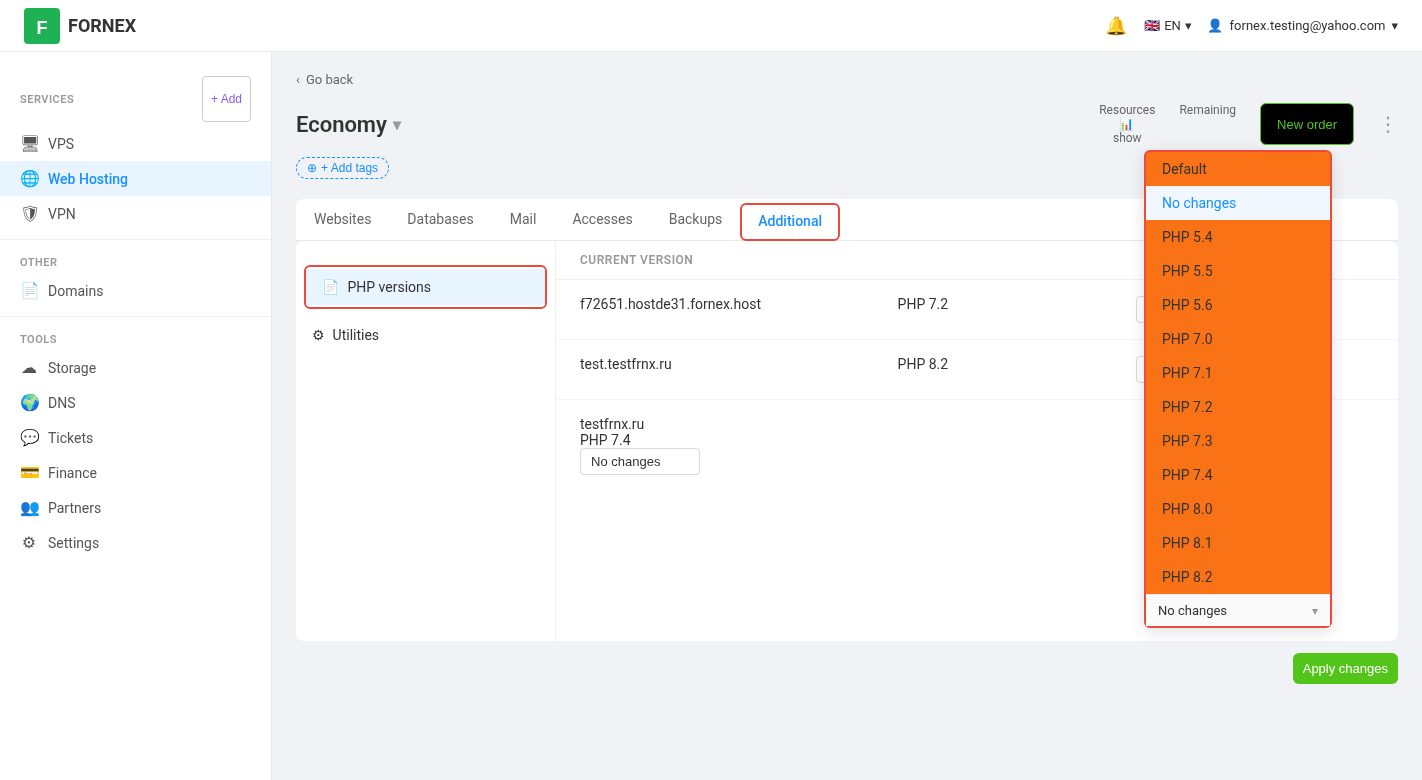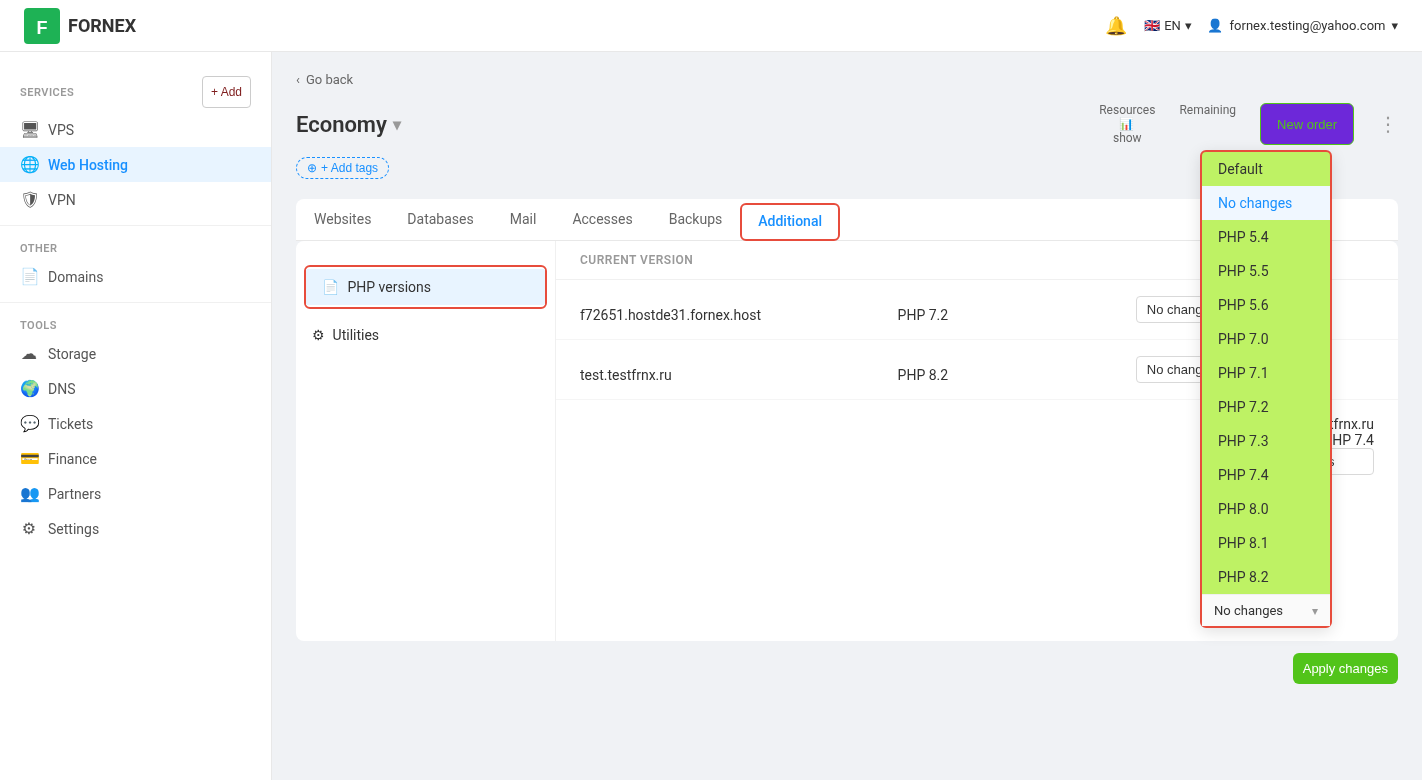--- a/index.html
+++ b/index.html
@@ -18,61 +18,61 @@
     .topbar-right { display: flex; align-items: center; gap: 16px; }
     .topbar-bell { font-size: 18px; color: #666; cursor: pointer; }
     .topbar-lang { display: flex; align-items: center; gap: 4px; cursor: pointer; font-size: 13px; color: #333; }
     .topbar-user { display: flex; align-items: center; gap: 6px; cursor: pointer; font-size: 13px; color: #333; }
 
     
     .sidebar-section-label { font-size: 11px; font-weight: 600; color: #999; text-transform: uppercase; padding: 8px 20px 4px; letter-spacing: 0.5px; }
     .sidebar-item { display: flex; align-items: center; gap: 10px; padding: 8px 20px; cursor: pointer; color: #555; font-size: 14px; border-radius: 0; }
     .sidebar-item.active { background: #e8f4ff; color: #1890ff; font-weight: 500; }
     .sidebar-item .icon { font-size: 16px; width: 18px; text-align: center; }
-    .sidebar-add-btn { margin-left: auto; background: none; border: 1px solid #ccc; border-radius: 4px; padding: 8px 8px; font-size: 12px; cursor: pointer; color: #7f1d1d; }
+    .sidebar-add-btn { margin-left: auto; background: none; border: 1px solid #ccc; border-radius: 4px; padding: 15px 8px; font-size: 12px; cursor: pointer; color: #8b5cf6; }
     .sidebar-services-header { display: flex; align-items: center; justify-content: flex-end; padding: 8px 20px 4px; }
     .sidebar-services-label { font-size: 11px; font-weight: 600; color: #999; text-transform: uppercase; letter-spacing: 0.5px; }
     .sidebar-divider { height: 1px; background: #f0f0f0; margin: 8px 0; }
 
     
     .content-back { display: flex; align-items: center; gap: 6px; color: #666; font-size: 13px; cursor: pointer; margin-bottom: 16px; }
     .content-header { display: flex; align-items: center; justify-content: space-between; margin-bottom: 12px; }
     .content-title { font-size: 22px; font-weight: 600; display: flex; align-items: center; gap: 6px; }
     .content-title-chevron { color: #999; font-size: 16px; cursor: pointer; }
     .remaining-box { display: flex; flex-direction: column; align-items: center; font-size: 12px; color: #666; }
-    .new-order-btn { background: #6d28d9; border: 1.5px solid #52c41a; color: #52c41a; border-radius: 6px; padding: 6px 16px; font-size: 13px; font-weight: 500; cursor: pointer; }
+    .new-order-btn { background: #000000; border: 1.5px solid #52c41a; color: #52c41a; border-radius: 6px; padding: 6px 16px; font-size: 13px; font-weight: 500; cursor: pointer; }
     .more-btn { font-size: 20px; color: #999; cursor: pointer; background: none; border: none; }
 
     
     .tags-row { display: flex; align-items: center; gap: 8px; margin-bottom: 20px; }
     .add-tags-btn { display: flex; align-items: center; gap: 4px; border: 1px dashed #1890ff; color: #1890ff; border-radius: 16px; padding: 3px 10px; font-size: 12px; cursor: pointer; background: none; }
     .tab { padding: 12px 18px; font-size: 14px; cursor: pointer; color: #666; border-bottom: 2px solid transparent; margin-bottom: -1px; }
 
     
     .main-card { background: #fff; border-radius: 8px; min-height: 400px; display: flex; }
     .left-panel { width: 260px; border-right: 1px solid #f0f0f0; padding: 16px 0; }
     .left-panel-item { display: flex; align-items: center; gap: 8px; padding: 10px 16px; cursor: pointer; font-size: 14px; color: #333; }
     .right-panel { flex: 1; padding: 0; }
     .php-table-header { display: flex; padding: 12px 24px; border-bottom: 1px solid #f0f0f0; }
     .php-table-header-cell { font-size: 12px; font-weight: 600; color: #999; text-transform: uppercase; letter-spacing: 0.5px; }
     .domain-col { flex: 2; }
     .version-col { flex: 1.5; }
     .change-col { flex: 1.5; }
-    .php-table-row { display: flex; align-items: flex-end; padding: 16px 24px; border-bottom: 1px solid #f5f5f5; }
+    .php-table-row { display: flex; align-items: flex-start; padding: 16px 24px; border-bottom: 1px solid #f5f5f5; }
     .php-table-row:last-child { border-bottom: none; flex-direction: column; }
     .domain-cell { flex: 2; font-size: 14px; color: #333; }
     .version-cell { flex: 1.5; font-size: 14px; color: #333; }
     .change-cell { flex: 1.5; }
     .php-select { border: 1px solid #d9d9d9; border-radius: 4px; padding: 5px 10px; font-size: 13px; color: #333; background: #fff; cursor: pointer; appearance: none; min-width: 120px; }
 
     
     .apply-changes-btn { background: #52c41a; color: #fff; border: none; border-radius: 6px; padding: 8px 10px; font-size: 13px; font-weight: 500; cursor: pointer; }
 
     
-    .dropdown-overlay { position: absolute; top: 150px; right: 90px; width: 132px; background: #bef264; border: 2px solid #e74c3c; border-radius: 6px; box-shadow: 0 4px 16px rgba(0,0,0,0.12); z-index: 100; }
+    .dropdown-overlay { position: absolute; top: 150px; right: 90px; width: 188px; background: #f97316; border: 2px solid #e74c3c; border-radius: 6px; box-shadow: 0 4px 16px rgba(0,0,0,0.12); z-index: 100; }
     .dropdown-menu-item { padding: 9px 16px; font-size: 14px; color: #333; cursor: pointer; }
     .dropdown-menu-item.selected { background: #f0f7ff; color: #1890ff; }
     .dropdown-select-row { display: flex; align-items: center; justify-content: space-between; padding: 8px 12px; border-top: 1px solid #f0f0f0; background: #fafafa; }
     .dropdown-select-value { font-size: 13px; color: #333; flex: 1; }
     .dropdown-select-chevron { color: #999; font-size: 12px; }
 
     
     .header-right-group { display: flex; gap: 24px; }
     .resources-show { display: flex; flex-direction: column; align-items: center; font-size: 12px; color: #666; cursor: pointer; }
   </style>

